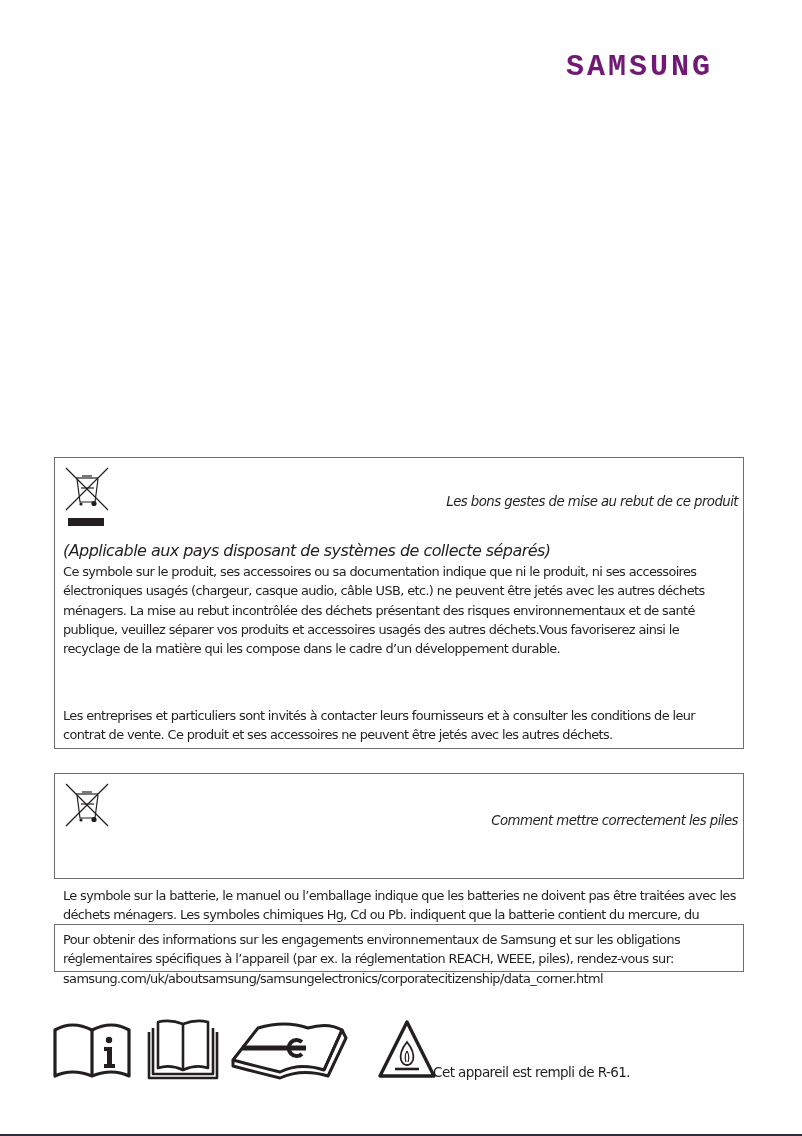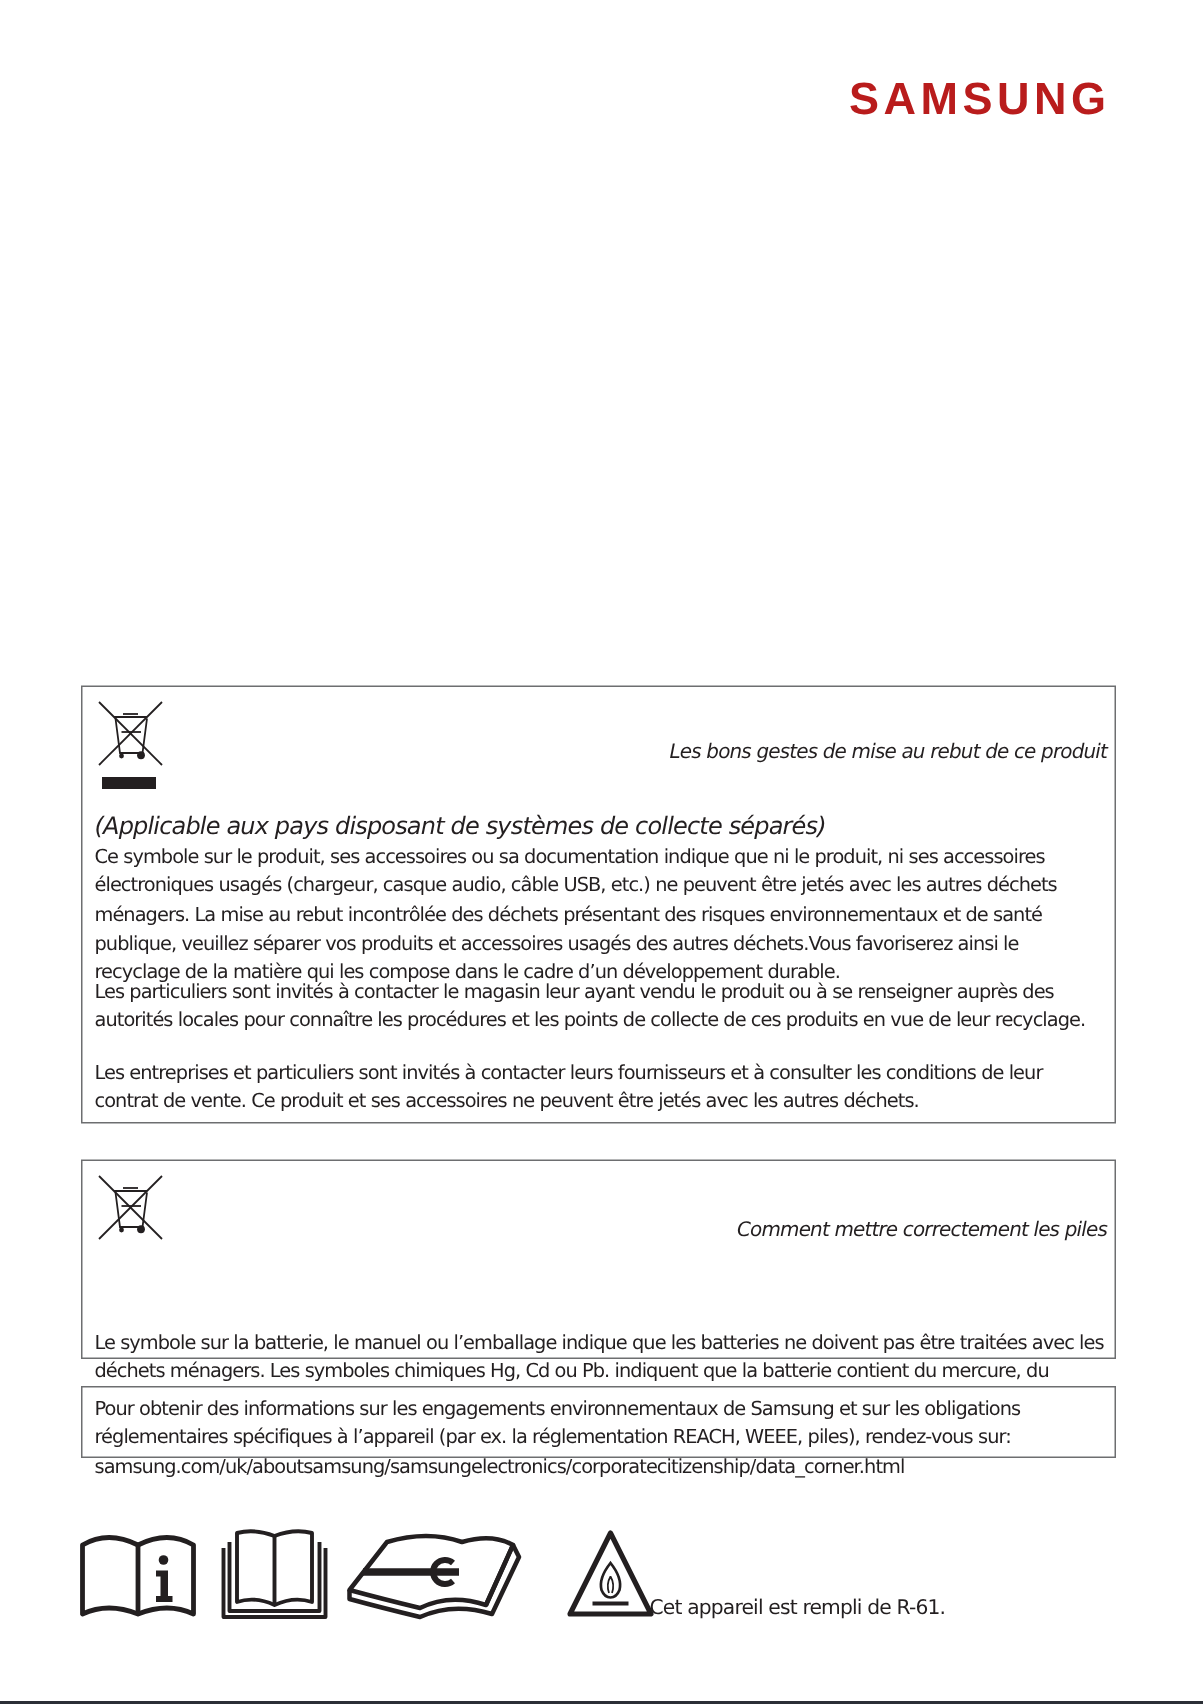--- a/index.html
+++ b/index.html
@@ -1,24 +1,24 @@
 <!DOCTYPE html>
 <html><head>
 <meta charset="utf-8">
 <style>
   html, body { margin: 0; padding: 0; background: #ffffff; }
   body { width: 802px; height: 1136px; position: relative; overflow: hidden;
          font-family: "DejaVu Sans", sans-serif; color: #231f20; }
   .logo { position: absolute; left: 566px; top: 52px; width: 180px; height: 30px;
-          font-family: Liberation Sans, sans-serif; font-weight: bold; font-size: 30px;
-          letter-spacing: 3px; color: #b91c1c; line-height: 30px; }
+          font-family: Liberation Mono, monospace; font-weight: bold; font-size: 30px;
+          letter-spacing: 3px; color: #701a75; line-height: 30px; }
   .box { position: absolute; left: 54px; width: 690px; border: 1px solid #6d6e70;
          box-sizing: border-box; background: #fff; }
   .box1 { top: 457px; height: 292px; }
-  .box2 { top: 773px; height: 133px; }
+  .box2 { top: 773px; height: 106px; }
   .box3 { top: 924px; height: 48px; }
   .weee { position: absolute; left: 9px; top: 8px; width: 46px; height: 46px; }
   .bar { position: absolute; left: 13px; top: 60px; width: 36px; height: 8px; background: #231f20; }
   .title-right { position: absolute; right: 5px; text-align: right; font-style: italic;
                  font-size: 13.3px; line-height: 22px; font-family: "DejaVu Sans", sans-serif;
                  letter-spacing: -0.55px; }
   .sub-italic { position: absolute; left: 8px; font-style: italic; font-size: 16px;
                 letter-spacing: -0.55px; }
   .para { position: absolute; left: 8px; right: 6px; font-size: 12.9px; line-height: 19.3px;
           letter-spacing: -0.62px; font-family: "DejaVu Sans", sans-serif; }
@@ -42,21 +42,20 @@
       <path d="M13 13 L16 36 L31 36 L34 13"></path>
       <line x1="17" y1="22" x2="30" y2="22"></line>
     </g>
     <circle cx="17" cy="38" r="1.6" fill="#231f20"></circle>
     <circle cx="30" cy="37.5" r="2.6" fill="#231f20"></circle>
   </svg>
   <div class="bar"></div>
   <div class="title-right" style="top:33px;">Les bons gestes de mise au rebut de ce produit</div>
   <div class="sub-italic" style="top:83px;">(Applicable aux pays disposant de systèmes de collecte séparés)</div>
   <div class="para" style="top:104px;">Ce symbole sur le produit, ses accessoires ou sa documentation indique que ni le produit, ni ses accessoires électroniques usagés (chargeur, casque audio, câble USB, etc.) ne peuvent être jetés avec les autres déchets ménagers. La mise au rebut incontrôlée des déchets présentant des risques environnementaux et de santé publique, veuillez séparer vos produits et accessoires usagés des autres déchets.Vous favoriserez ainsi le recyclage de la matière qui les compose dans le cadre d’un développement durable.</div>
-  <div class="para" style="top:194px;">Les particuliers sont invités à contacter le magasin leur ayant vendu le produit ou à se renseigner auprès des autorités locales pour connaître les procédures et les points de collecte de ces produits en vue de leur recyclage.</div>
   <div class="para" style="top:248px;">Les entreprises et particuliers sont invités à contacter leurs fournisseurs et à consulter les conditions de leur contrat de vente. Ce produit et ses accessoires ne peuvent être jetés avec les autres déchets.</div>
 </div>
 
 <div class="box box2">
   <svg class="weee" viewBox="0 0 46 46">
     <g fill="none" stroke="#231f20" stroke-width="1.2">
       <line x1="2" y1="2" x2="44" y2="44"></line>
       <line x1="44" y1="2" x2="2" y2="44"></line>
       <path d="M12 12 L34 12"></path>
       <path d="M18 10 L28 10"></path>

